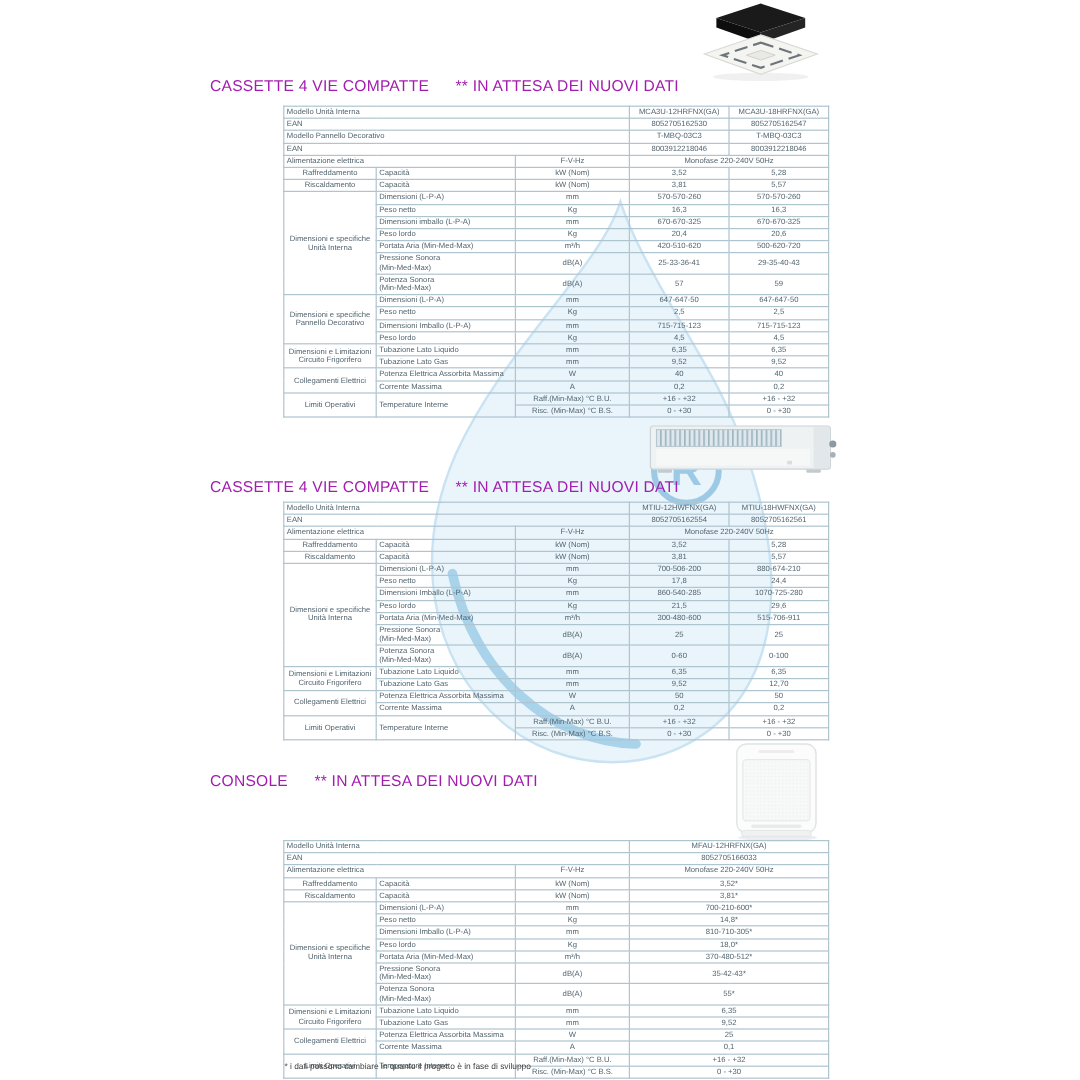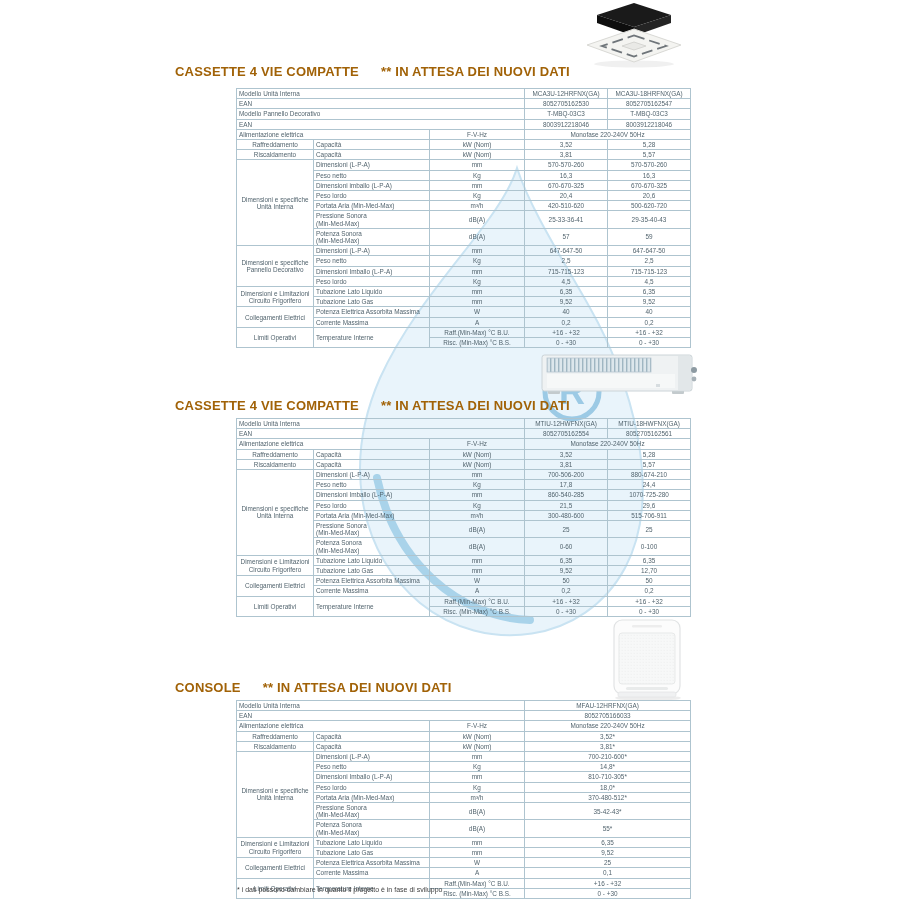--- a/index.html
+++ b/index.html
@@ -4,35 +4,35 @@
 <style>
   html,body{margin:0;padding:0;}
   body{
     width:900px;height:900px;position:relative;overflow:hidden;
     background:#ffffff;font-family:"Liberation Sans", sans-serif;
   }
   .layer{position:absolute;}
   .watermark{left:320px;top:145px;width:350px;height:510px;z-index:0;}
   .section-title{
     position:absolute;z-index:2;white-space:nowrap;
-    font-size:13px;font-weight:bold;color:#a16207;letter-spacing:.2px;text-align:right;
+    font-size:13px;font-weight:normal;color:#a21caf;letter-spacing:.2px;text-align:right;
   }
   .section-title .notice{margin-left:22px;}
   table.spec{
     position:absolute;z-index:2;border-collapse:collapse;table-layout:fixed;
     width:454px;left:236px;background:transparent;
   }
   table.spec td{
     border:1px solid #aec4cf;color:#52646e;font-size:6.4px;line-height:7.2px;
     padding:1px 2px;text-align:center;vertical-align:middle;white-space:pre-line;
     overflow:hidden;
   }
   table.spec td.al{text-align:left;}
   .t1{top:88px;} .t2{top:418px;} .t3{top:700px;}
-  .title1{left:175px;top:64px;} .title2{left:175px;top:398px;} .title3{left:175px;top:680px;}
+  .title1{left:175px;top:64px;} .title2{left:175px;top:398px;} .title3{left:175px;top:643px;}
   .prod{position:absolute;z-index:1;}
   .prod-cassette{left:583px;top:2px;width:102px;height:66px;}
   .prod-ducted{left:538px;top:350px;width:164px;height:48px;}
   .prod-console{left:606px;top:616px;width:84px;height:86px;}
   .footnote{position:absolute;z-index:2;left:237px;top:886px;font-size:7px;color:#3d3d3d;}
 </style>
 </head>
 <body>
 
 <svg class="layer watermark" viewBox="0 0 350 510" aria-hidden="true">

